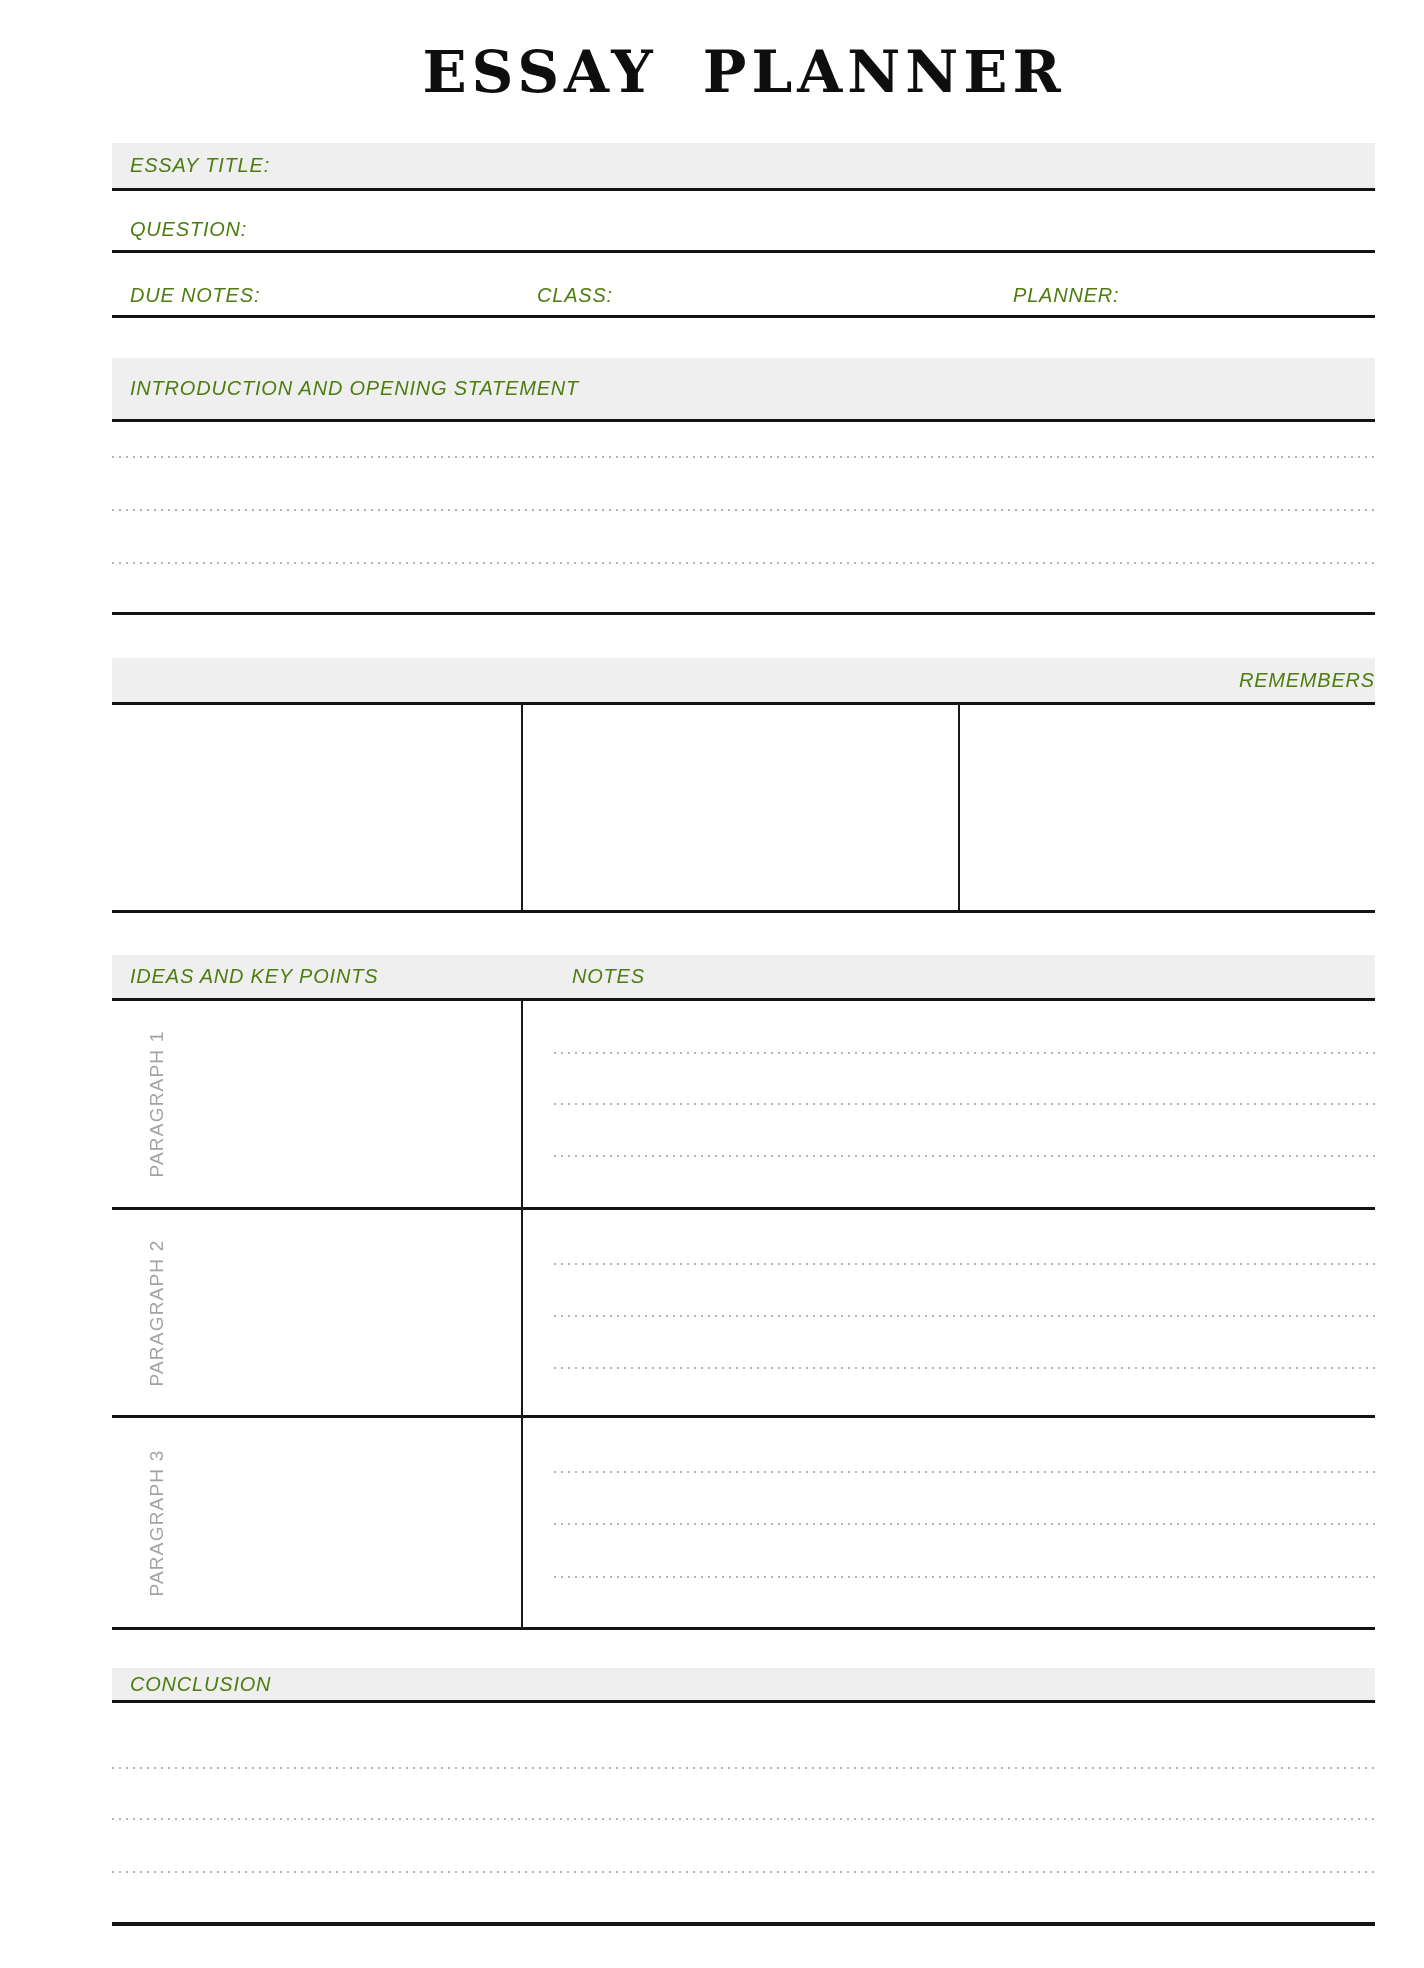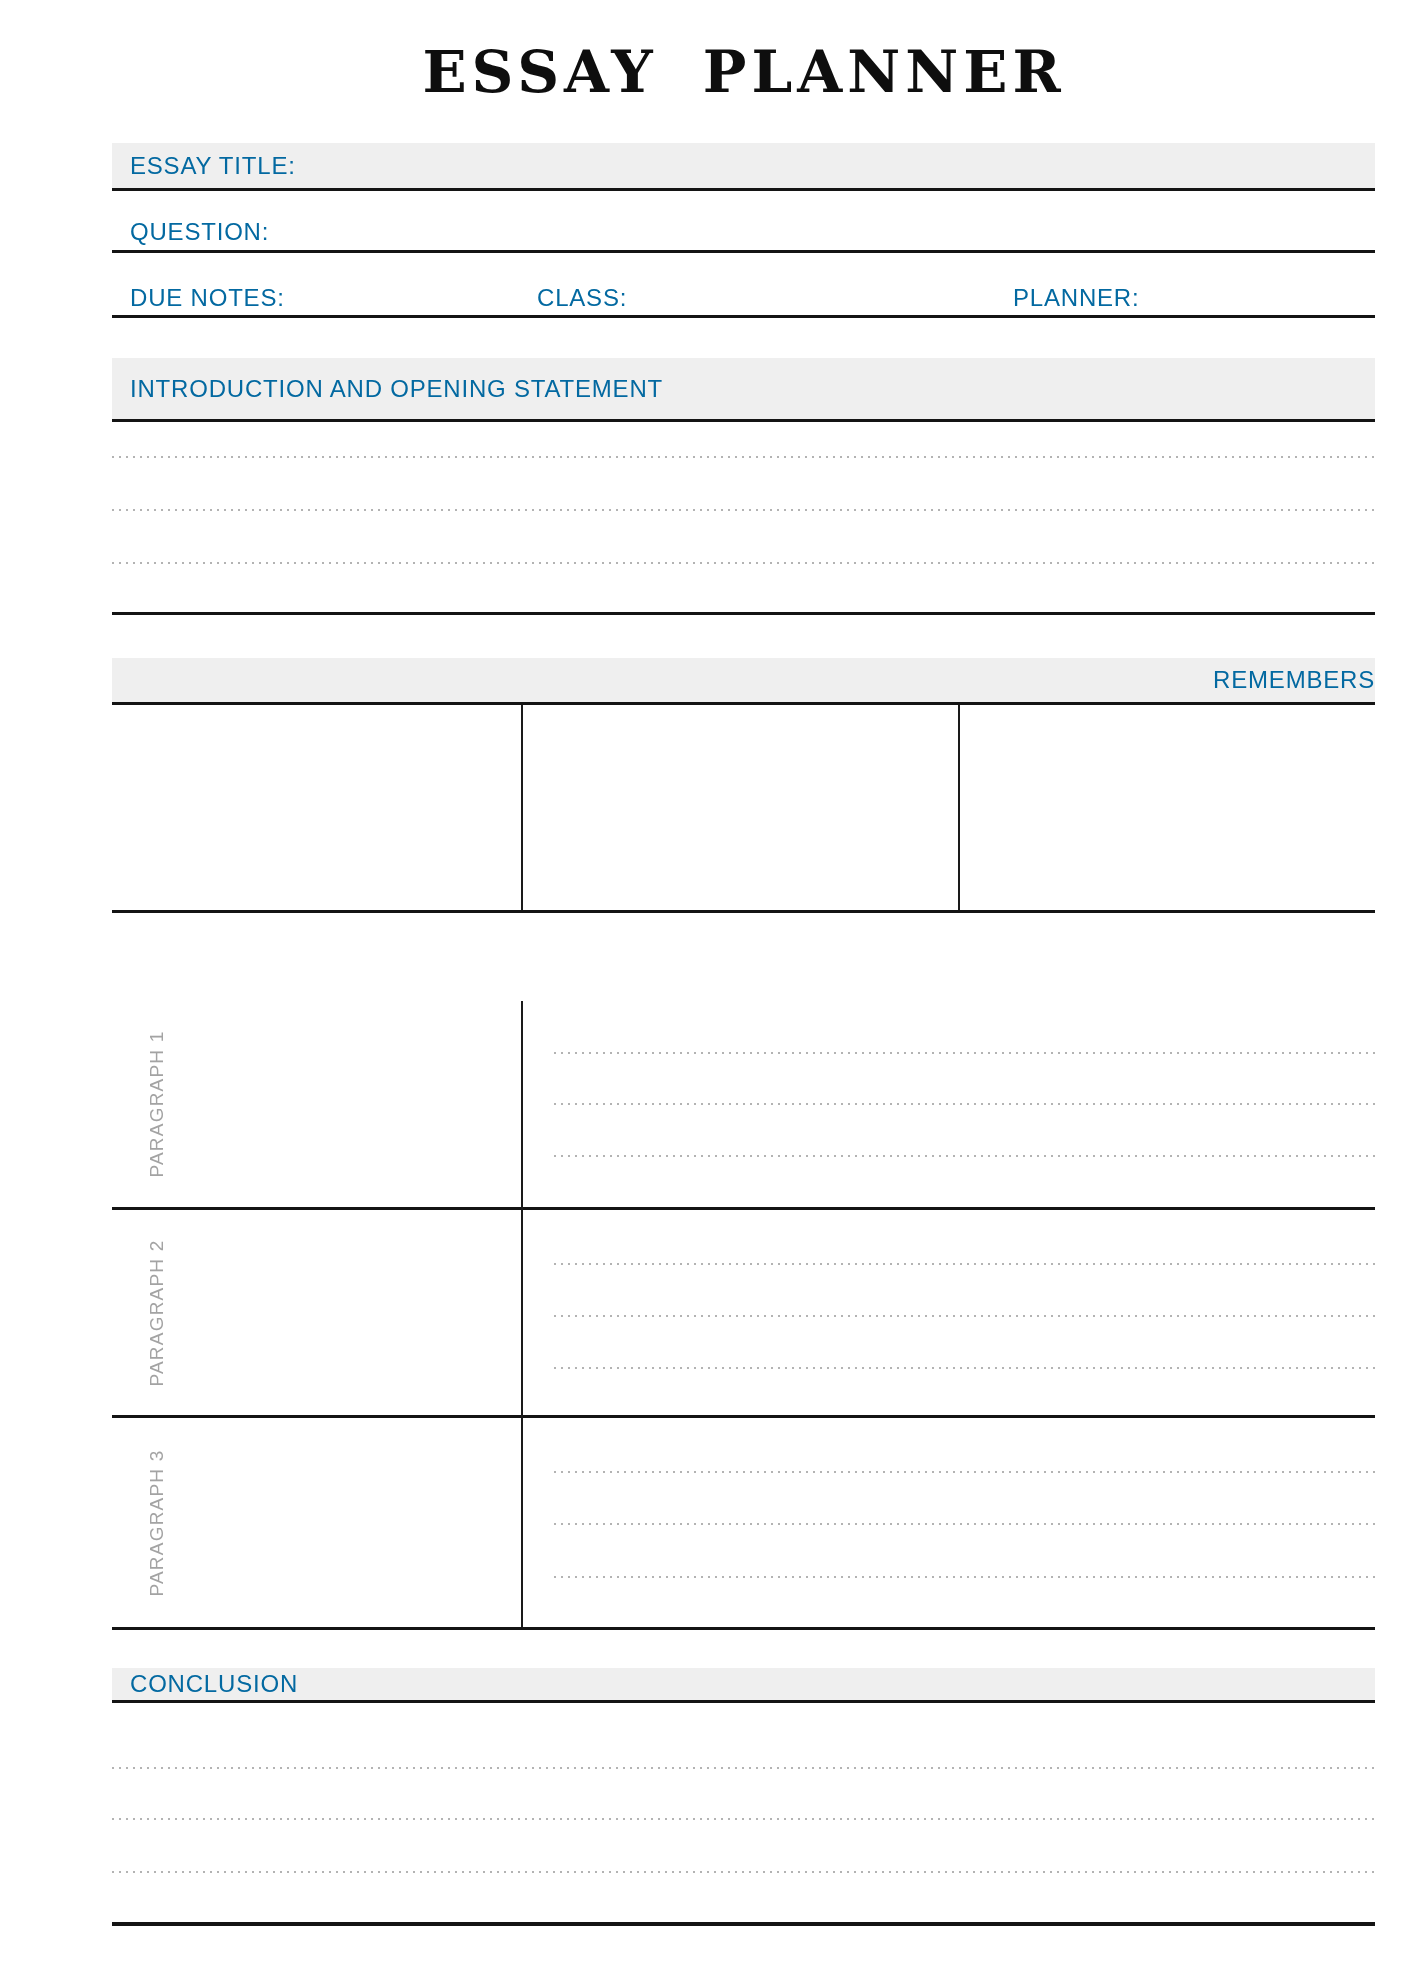--- a/index.html
+++ b/index.html
@@ -24,24 +24,25 @@
     color:#0e0e0e;
   }
   .bar {
     position:absolute; left:80px; width:1263px;
     background:#efefef;
     border-bottom:3px solid #141414;
     display:flex; align-items:center;
     padding-left:18px;
   }
   .label {
-    font-size:24px;
+    font-size:20px;
     letter-spacing:0.8px;
-    color:#0369a1;
+    color:#4d7c0f;
     white-space:nowrap;
+    font-style:italic;
   }
   .hline {
     position:absolute; left:80px; width:1263px; height:3px;
     background:#141414;
   }
   .dotline {
     position:absolute; left:80px; width:1263px; height:2px;
     background-image:repeating-linear-gradient(to right,#b3b3b3 0 2px,transparent 2px 7px);
   }
   .abs-label { position:absolute; }
@@ -106,20 +107,24 @@
     <span class="label">REMEMBERS</span>
   </div>
   <div class="rem-table">
     <div class="rem-cell" style="left:0; width:409px;"></div>
     <div class="rem-cell" style="left:411px; width:435px;"></div>
     <div class="rem-cell" style="left:848px; width:415px;"></div>
     <div class="vline" style="left:409px; height:205px;"></div>
     <div class="vline" style="left:846px; height:205px;"></div>
   </div>
 
+  <div class="bar" style="top:955px; height:46px;">
+    <span class="label">IDEAS AND KEY POINTS</span>
+    <span class="label notes-label">NOTES</span>
+  </div>
 
   <div class="ideas-table">
 
     <div class="idea-row" style="height:209px;">
       <div class="para-label-wrap">
         <span class="para-label">PARAGRAPH 1</span>
       </div>
       <div class="row-dot" style="top:51px;"></div>
       <div class="row-dot" style="top:102px;"></div>
       <div class="row-dot" style="top:154px;"></div>

